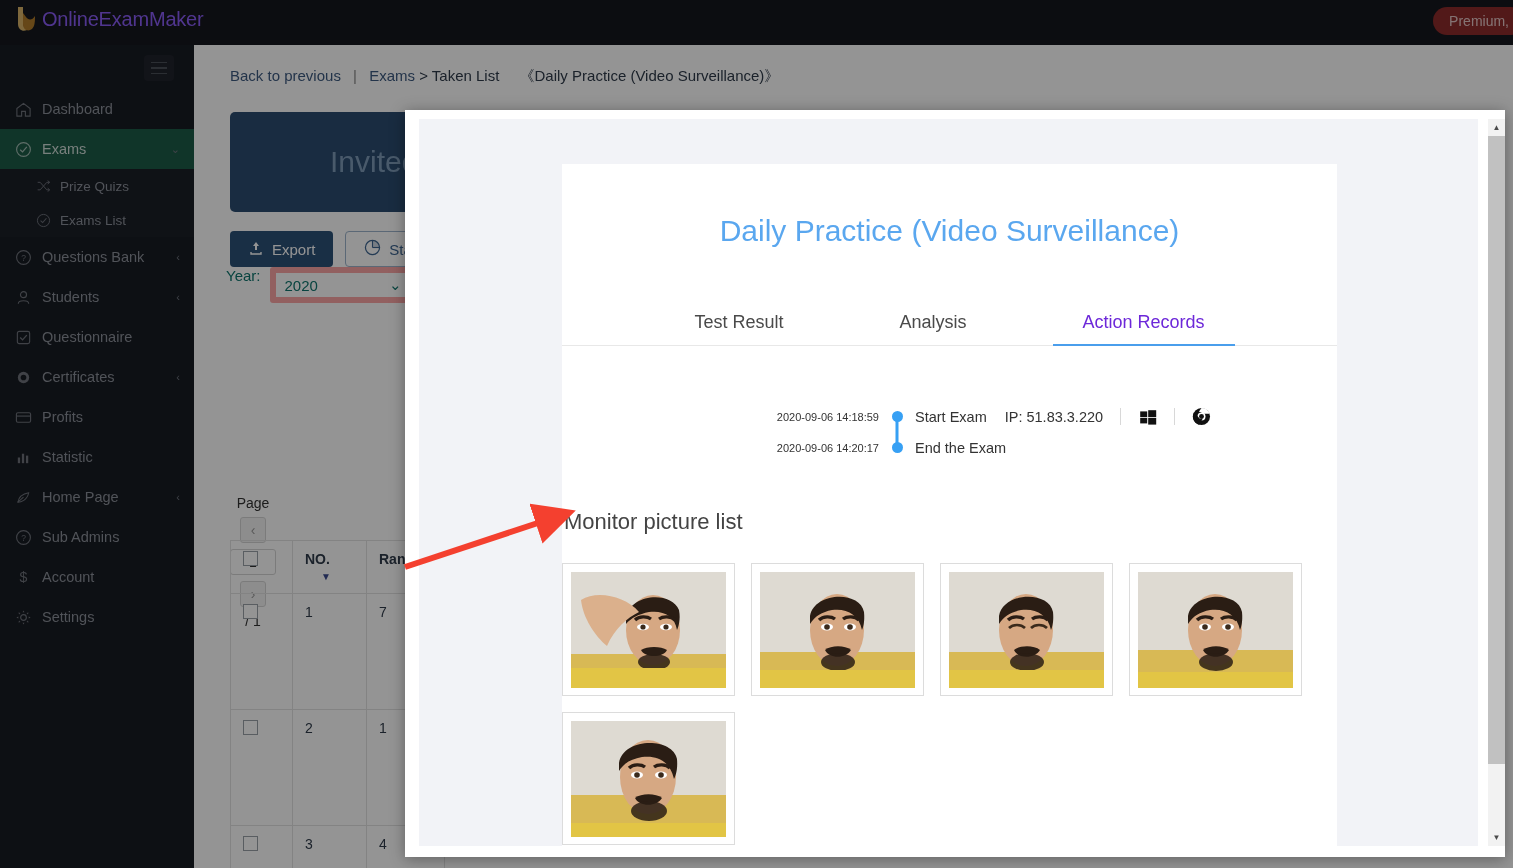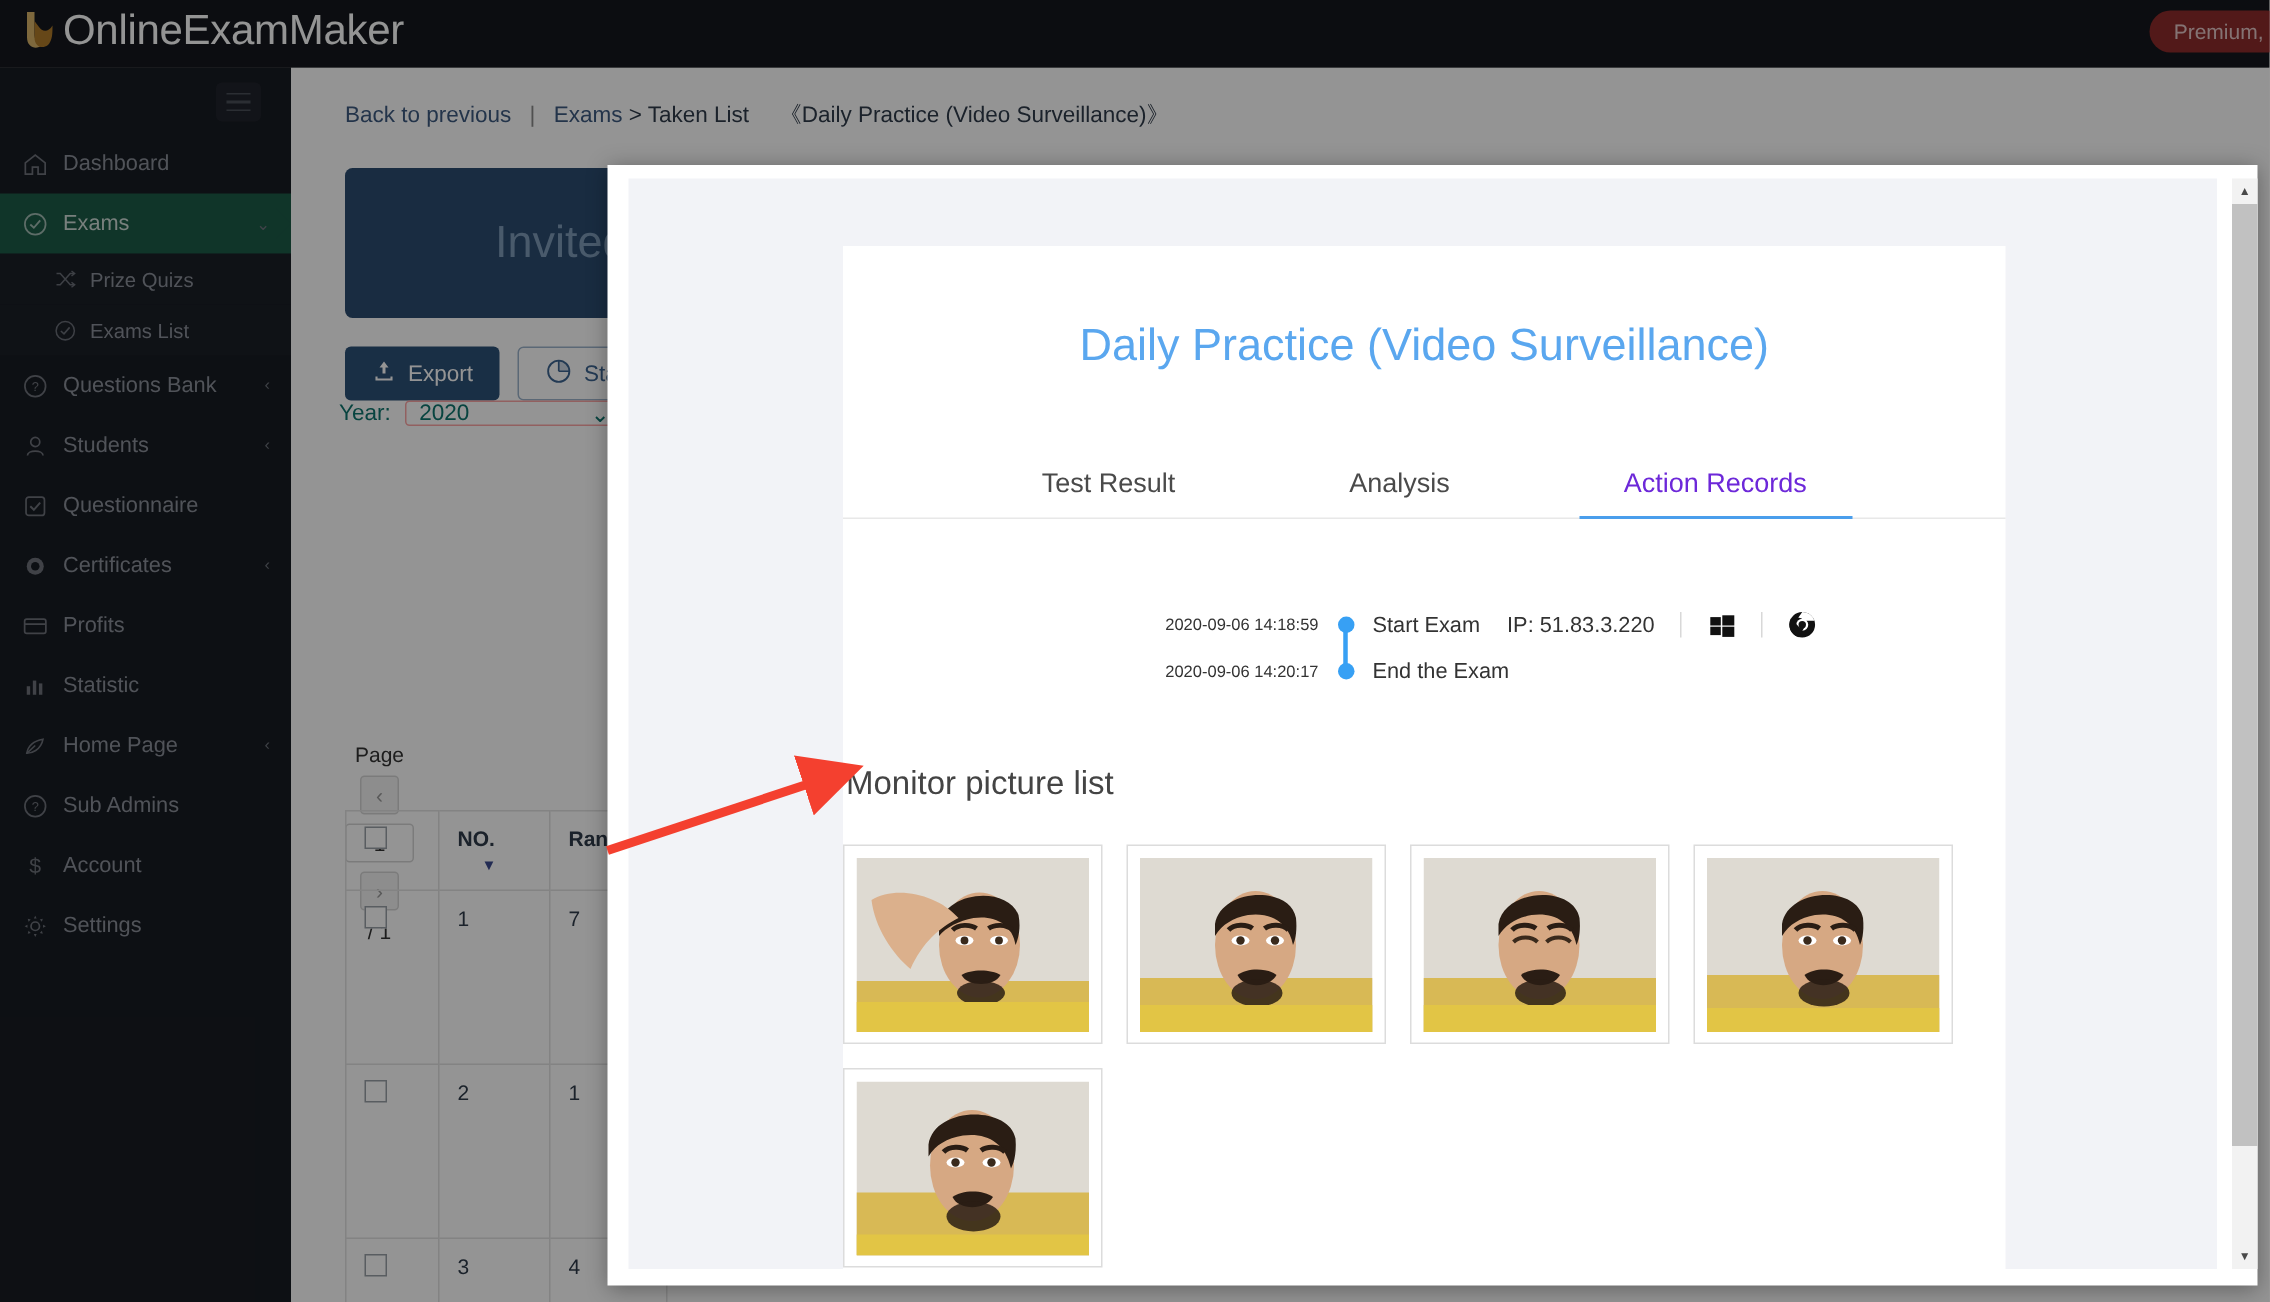--- a/index.html
+++ b/index.html
@@ -12,21 +12,21 @@
   #root { position: relative; width:1513px; height:868px; }
 
   
   .app-topbar {
     position:absolute; left:0; top:0; width:1513px; height:45px;
     background:#15181e; z-index:1;
   }
   .logo-wrap { position:absolute; left:14px; top:4px; display:flex; align-items:center; gap:2px; }
   .logo-mark { width:26px; height:30px; position:relative; }
   .logo-mark svg { display:block; }
-  .logo-text { color:#ffffff; font-size:28px; letter-spacing:-.2px; }
+  .logo-text { color:#8b5cf6; font-size:20px; letter-spacing:-.2px; }
   .premium-badge {
     position:absolute; right:-12px; top:7px;
     background:#8e2b2b; color:#e4c7c7; font-size:14px;
     padding:6px 16px; border-radius:16px; white-space:nowrap;
   }
 
   .sidebar {
     position:absolute; left:0; top:45px; width:194px; height:823px;
     background:#181c23; z-index:2;
   }
@@ -76,21 +76,21 @@
   .btn-primary {
     background:#2c5177; color:#fff; border:none; border-radius:4px;
     padding:0 18px; height:36px; font-size:15px; display:flex; align-items:center; gap:8px;
   }
   .btn-ghost {
     background:#fff; color:#3d6591; border:1px solid #9db4cb; border-radius:4px;
     padding:0 18px; height:36px; font-size:15px; display:flex; align-items:center; gap:8px;
   }
   .filter-row { position:absolute; left:32px; top:222px; display:flex; align-items:flex-start; gap:10px; font-size:15px; color:#0f766e; }
   .sel {
-    width:145px; height:17px; border:1px solid #fca5a5; border-radius:3px;
+    width:145px; height:36px; border:6px solid #fca5a5; border-radius:3px;
     display:flex; align-items:center; justify-content:space-between; padding:0 8px; font-size:15px;
     background:#fff;
   }
   .pager { position:absolute; left:36px; top:450px; display:flex; align-items:center; gap:6px; font-size:14px; color:#333;flex-direction:column; }
   .pg-btn { width:26px; height:26px; border:1px solid #d5d5d5; border-radius:3px; display:flex;align-items:center;justify-content:center; color:#9a9a9a; background:#f3f3f3;}
   .pg-num { width:46px; height:26px; border:1px solid #d5d5d5; border-radius:3px; display:flex;align-items:center;justify-content:center; background:#fff;}
 
   table.grid { position:absolute; left:36px; top:495px; border-collapse:collapse; font-size:14px; color:#2f3b4a; }
   table.grid th, table.grid td { border:1px solid #e2e2e2; padding:10px 12px; text-align:left; vertical-align:top; }
   table.grid th { font-weight:bold; height:48px; }

